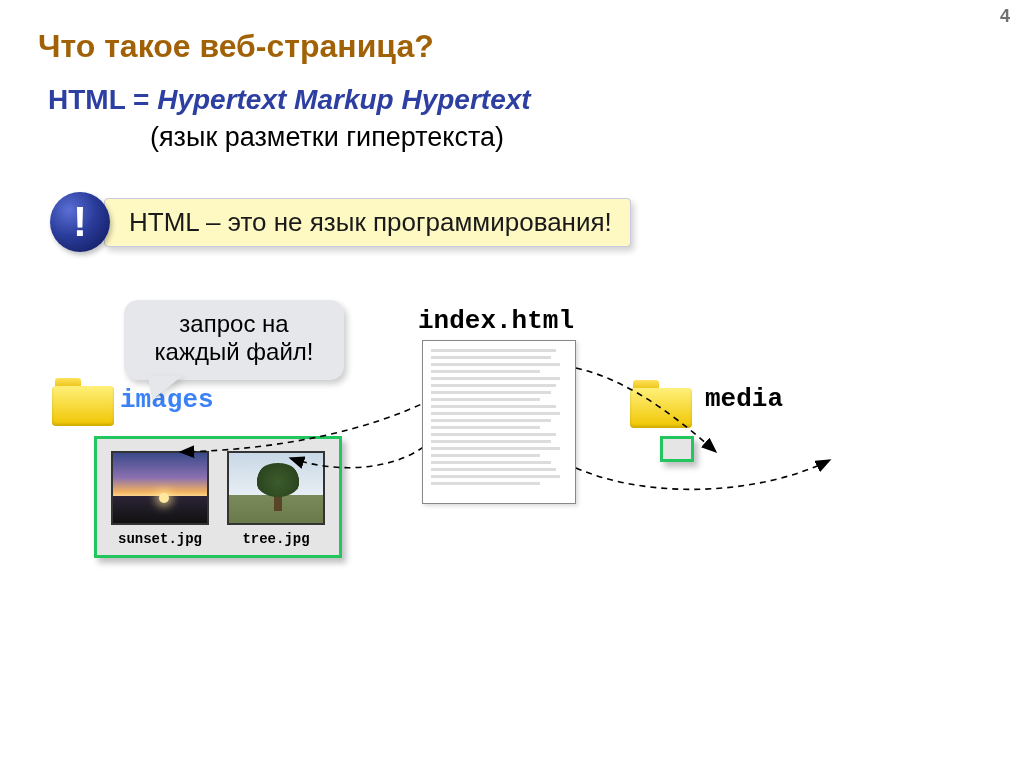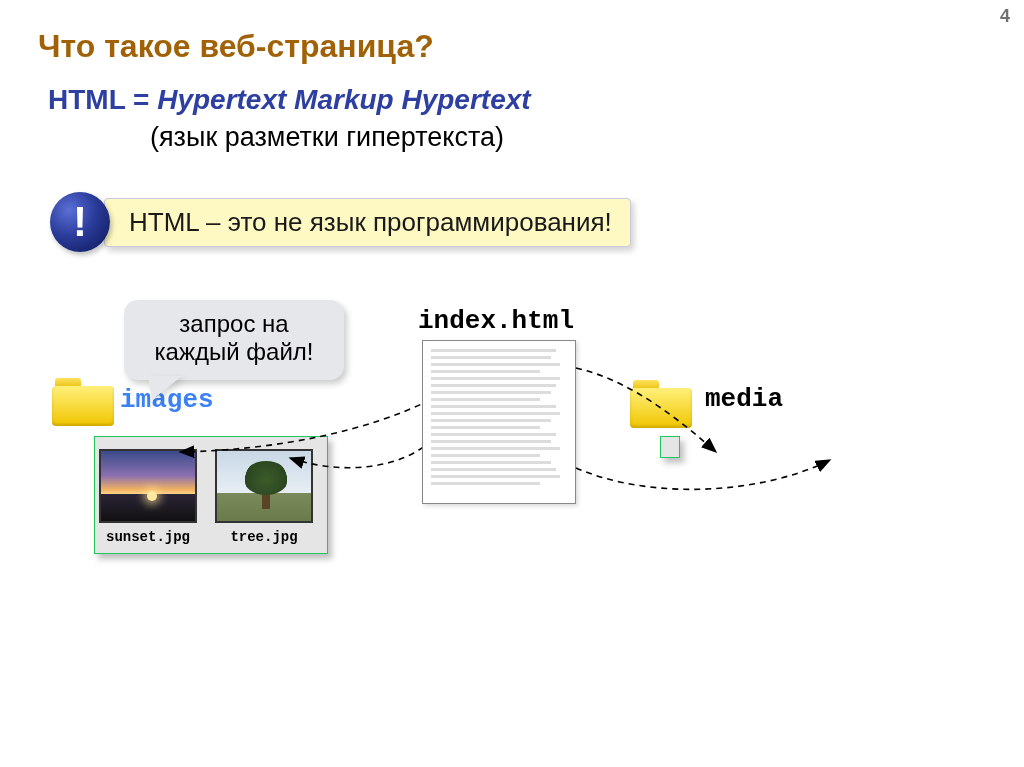--- a/index.html
+++ b/index.html
@@ -181,22 +181,22 @@
     font-family: "Courier New", monospace;
     font-size: 26px;
     font-weight: bold;
     color: #000;
     margin-left: 7px;
   }
 
   .file-group {
     position: absolute;
     background: #e5e5e5;
-    border: 1px solid #22c55e;
-    padding: 12px 14px 8px 4px;
+    border: 3px solid #22c55e;
+    padding: 12px 14px 8px 14px;
     box-shadow: 4px 5px 6px rgba(0,0,0,0.25);
     display: flex;
     gap: 18px;
   }
   .file-group.left { top: 436px; left: 94px; }
   .file-group.right { top: 436px; left: 660px; }
 
   .file-item { text-align: center; }
   .thumb {
     width: 98px;

